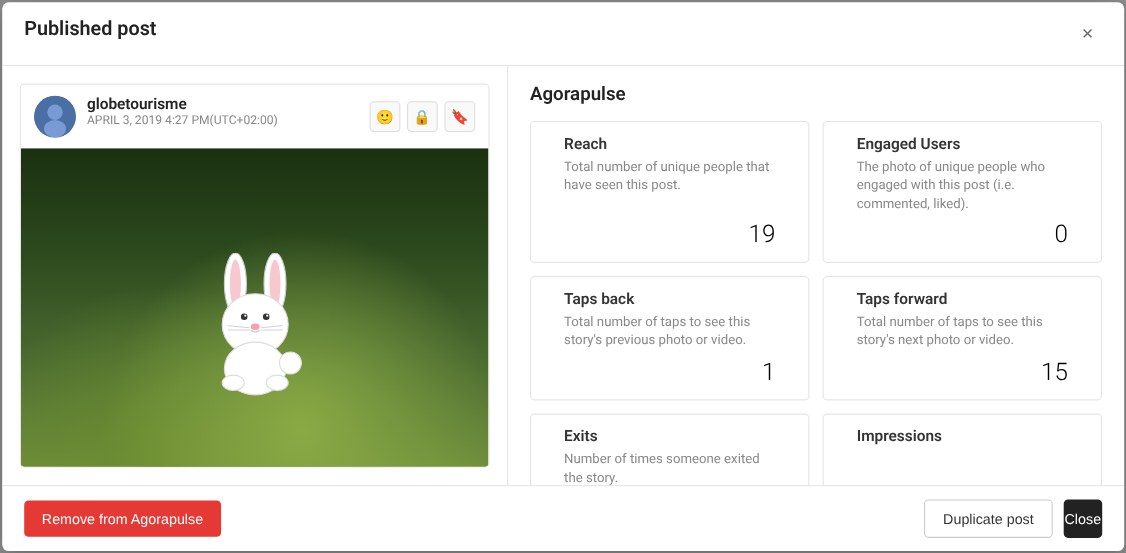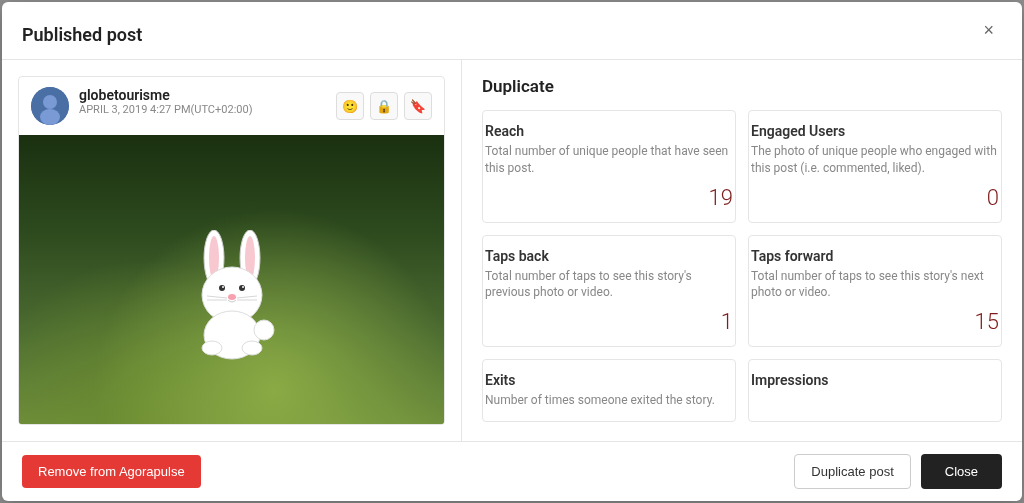--- a/index.html
+++ b/index.html
@@ -24,21 +24,21 @@
       height: 499px;
       background: #fff;
       border-radius: 6px;
       box-shadow: 0 4px 20px rgba(0,0,0,0.3);
       display: flex;
       flex-direction: column;
       overflow: hidden;
     }
     .modal-header {
       display: flex;
-      align-items: flex-end;
+      align-items: flex-start;
       justify-content: space-between;
       padding: 14px 20px;
       border-bottom: 1px solid #e5e5e5;
       flex-shrink: 0;
     }
     .modal-title {
       font-size: 18px;
       font-weight: 600;
       color: #222;
     }
@@ -182,21 +182,21 @@
       border-radius: 4px;
       padding: 9px 16px;
       font-size: 13px;
       cursor: pointer;
     }
     .btn-close {
       background: #222;
       color: #fff;
       border: none;
       border-radius: 4px;
-      padding: 9px 24px;
+      padding: 9px 1px;
       font-size: 13px;
       cursor: pointer;
     }
     .right-panel {
       flex: 1;
       padding: 16px 20px;
       overflow-y: auto;
     }
     .statistics-title {
       font-size: 17px;
@@ -205,40 +205,40 @@
       margin-bottom: 14px;
     }
     .stats-grid {
       display: grid;
       grid-template-columns: 1fr 1fr;
       gap: 12px;
     }
     .stat-card {
       border: 1px solid #e5e5e5;
       border-radius: 4px;
-      padding: 12px 2px;
+      padding: 12px 30px;
       display: flex;
       flex-direction: column;
     }
     .stat-name {
       font-size: 14px;
       font-weight: 600;
       color: #333;
       margin-bottom: 4px;
     }
     .stat-desc {
       font-size: 12px;
       color: #888;
       line-height: 1.4;
       flex: 1;
     }
     .stat-value {
       font-size: 22px;
       font-weight: 300;
-      color: #7f1d1d;
+      color: #000000;
       text-align: right;
       margin-top: 8px;
     }
   </style>
 </head>
 <body>
 
 <div class="modal-overlay">
   <div class="modal">
 
@@ -303,21 +303,21 @@
               <ellipse cx="40" cy="118" rx="10" ry="7" fill="white" stroke="#ddd" stroke-width="1"></ellipse>
               <ellipse cx="80" cy="118" rx="10" ry="7" fill="white" stroke="#ddd" stroke-width="1"></ellipse>
 
               <circle cx="92" cy="100" r="10" fill="white" stroke="#ddd" stroke-width="1"></circle>
             </svg>
           </div>
         </div>
       </div>
 
       <div class="right-panel">
-        <div class="statistics-title">Duplicate</div>
+        <div class="statistics-title">Agorapulse</div>
         <div class="stats-grid">
 
           <div class="stat-card">
             <div class="stat-name">Reach</div>
             <div class="stat-desc">Total number of unique people that have seen this post.</div>
             <div class="stat-value">19</div>
           </div>
 
           <div class="stat-card">
             <div class="stat-name">Engaged Users</div>

